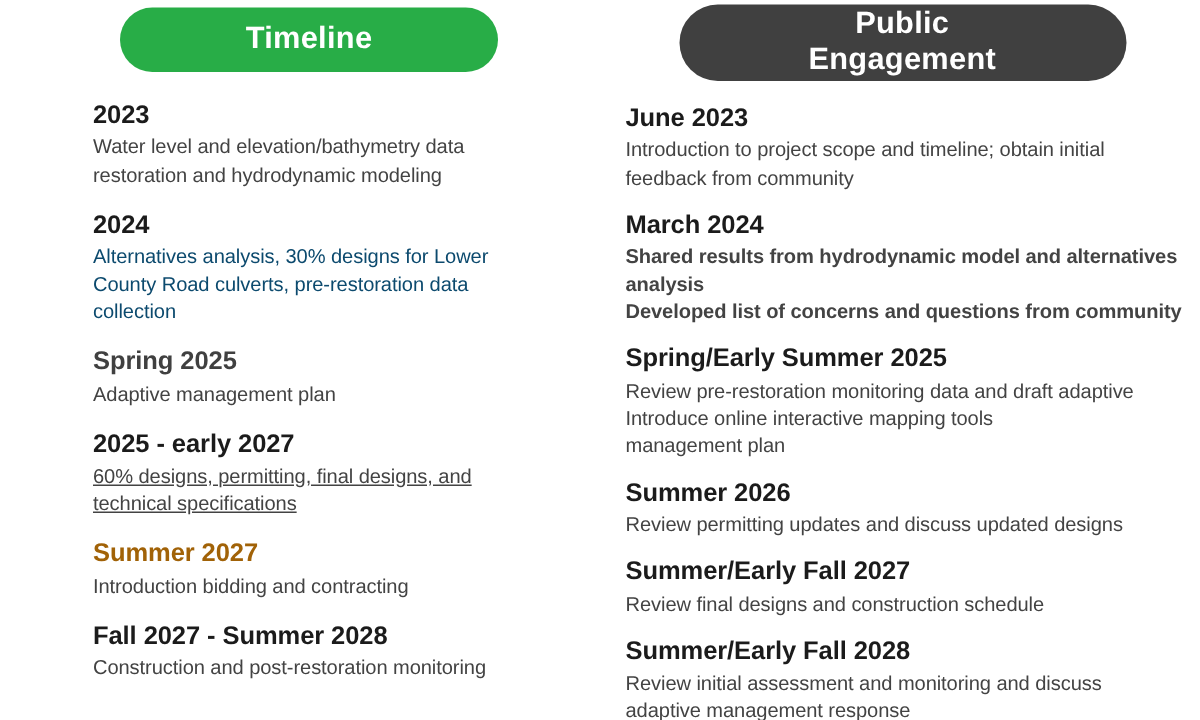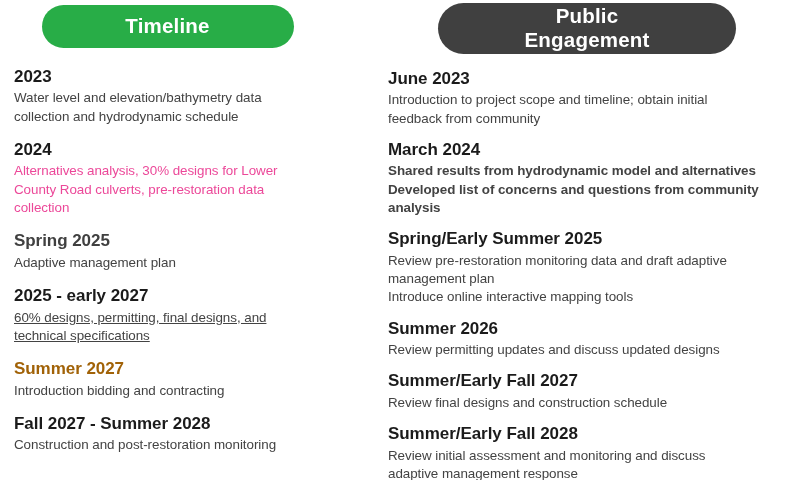--- a/index.html
+++ b/index.html
@@ -17,20 +17,21 @@
     position: relative;
   }
 
   .infographic {
     position: relative;
     width: 800px;
     height: 480px;
     display: flex;
     flex-direction: row;
     align-items: flex-end;
+    padding-left: 48px;
   }
 
   
   .column {
     position: relative;
     height: 480px;
     display: flex;
     flex-direction: column;
   }
   .column-left {
@@ -119,27 +120,27 @@
         <span class="pill-line">Timeline</span>
       </div>
     </div>
 
     <div class="entries-left">
 
       <div class="entry entry-left-1">
         <div class="entry-heading" style="color: rgb(27, 27, 27);">2023</div>
         <div class="entry-body" style="color: rgb(67, 67, 67);">
           <span class="entry-body-line">Water level and elevation/bathymetry data</span>
-          <span class="entry-body-line">collection and hydrodynamic schedule</span>
+          <span class="entry-body-line">restoration and hydrodynamic modeling</span>
         </div>
       </div>
 
       <div class="entry">
         <div class="entry-heading" style="color: rgb(27, 27, 27);">2024</div>
-        <div class="entry-body" style="color: #ec4899;">
+        <div class="entry-body" style="color: #0c4a6e;">
           <span class="entry-body-line">Alternatives analysis, 30% designs for Lower</span>
           <span class="entry-body-line">County Road culverts, pre-restoration data</span>
           <span class="entry-body-line">collection</span>
         </div>
       </div>
 
       <div class="entry">
         <div class="entry-heading" style="color: #404040;">Spring 2025</div>
         <div class="entry-body" style="color: rgb(67, 67, 67);">
           <span class="entry-body-line">Adaptive management plan</span>
@@ -189,31 +190,31 @@
         <div class="entry-body" style="color: rgb(67, 67, 67);">
           <span class="entry-body-line">Introduction to project scope and timeline; obtain initial</span>
           <span class="entry-body-line">feedback from community</span>
         </div>
       </div>
 
       <div class="entry">
         <div class="entry-heading" style="color: rgb(27, 27, 27);">March 2024</div>
         <div class="entry-body" style="color: rgb(67, 67, 67); font-weight: bold;">
           <span class="entry-body-line">Shared results from hydrodynamic model and alternatives</span>
+          <span class="entry-body-line">analysis</span>
           <span class="entry-body-line">Developed list of concerns and questions from community</span>
-          <span class="entry-body-line">analysis</span>
         </div>
       </div>
 
       <div class="entry">
         <div class="entry-heading" style="color: rgb(27, 27, 27);">Spring/Early Summer 2025</div>
         <div class="entry-body" style="color: rgb(67, 67, 67);">
           <span class="entry-body-line">Review pre-restoration monitoring data and draft adaptive</span>
+          <span class="entry-body-line">Introduce online interactive mapping tools</span>
           <span class="entry-body-line">management plan</span>
-          <span class="entry-body-line">Introduce online interactive mapping tools</span>
         </div>
       </div>
 
       <div class="entry">
         <div class="entry-heading" style="color: rgb(27, 27, 27);">Summer 2026</div>
         <div class="entry-body" style="color: rgb(67, 67, 67);">
           <span class="entry-body-line">Review permitting updates and discuss updated designs</span>
         </div>
       </div>
 

